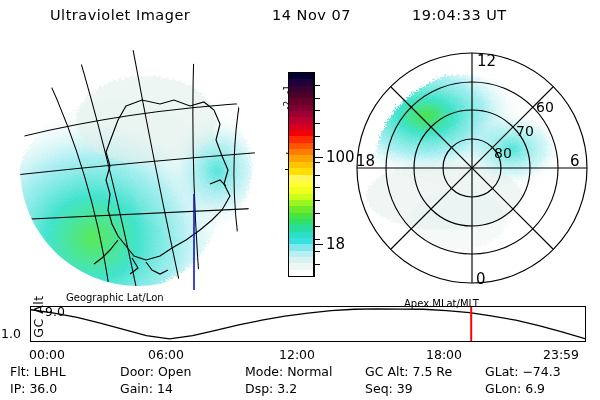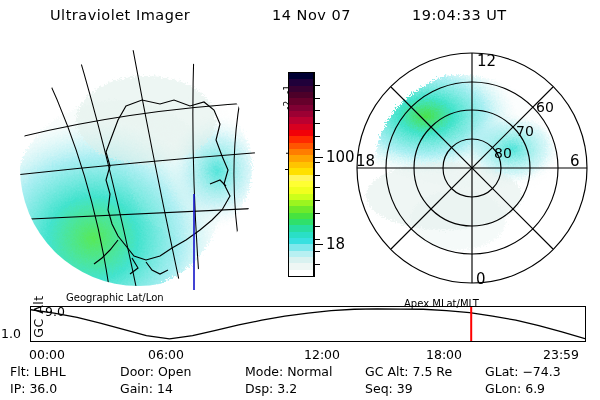--- a/index.html
+++ b/index.html
@@ -255,21 +255,21 @@
     <svg id="orbit-svg" viewBox="0 0 556 36" preserveAspectRatio="none">
       <polyline id="orbit-line" fill="none" stroke="#000000" stroke-width="1.3" vector-effect="non-scaling-stroke" points="0.0,2.9 23.2,6.4 46.3,10.9 69.5,17.1 92.7,23.8 115.8,30.4 139.0,33.8 162.2,30.4 185.3,24.7 208.5,18.9 231.7,14.0 254.8,9.6 278.0,6.4 301.2,3.8 324.3,2.4 347.5,2.0 370.7,2.2 393.8,2.4 417.0,3.8 440.2,6.0 463.3,9.6 486.5,14.0 509.7,19.8 532.8,26.4 556.0,33.6"></polyline>
       <line id="orbit-marker" x1="441.7883333333333" y1="0" x2="441.7883333333333" y2="36" stroke="#ff0000" stroke-width="2" vector-effect="non-scaling-stroke"></line>
     </svg>
     <div id="ylab">GC Alt</div>
     <div class="ytick" id="ytop">9.0</div>
     <div class="ytick" id="ybot">1.0</div>
     <div id="orbit-xticks">
         <div class="xtick" style="left: -2px;">00:00</div>
         <div class="xtick" style="left: 117px;">06:00</div>
-        <div class="xtick" style="left: 273px;">12:00</div>
+        <div class="xtick" style="left: 248px;">12:00</div>
         <div class="xtick" style="left: 395px;">18:00</div>
         <div class="xtick" style="left: 512px;">23:59</div>
       </div>
   </div>
 
   <div id="status">
     <div class="r1 c1">Flt: LBHL</div>
     <div class="r2 c1">IP: 36.0</div>
     <div class="r1 c2">Door: Open</div>
     <div class="r2 c2">Gain: 14</div>

